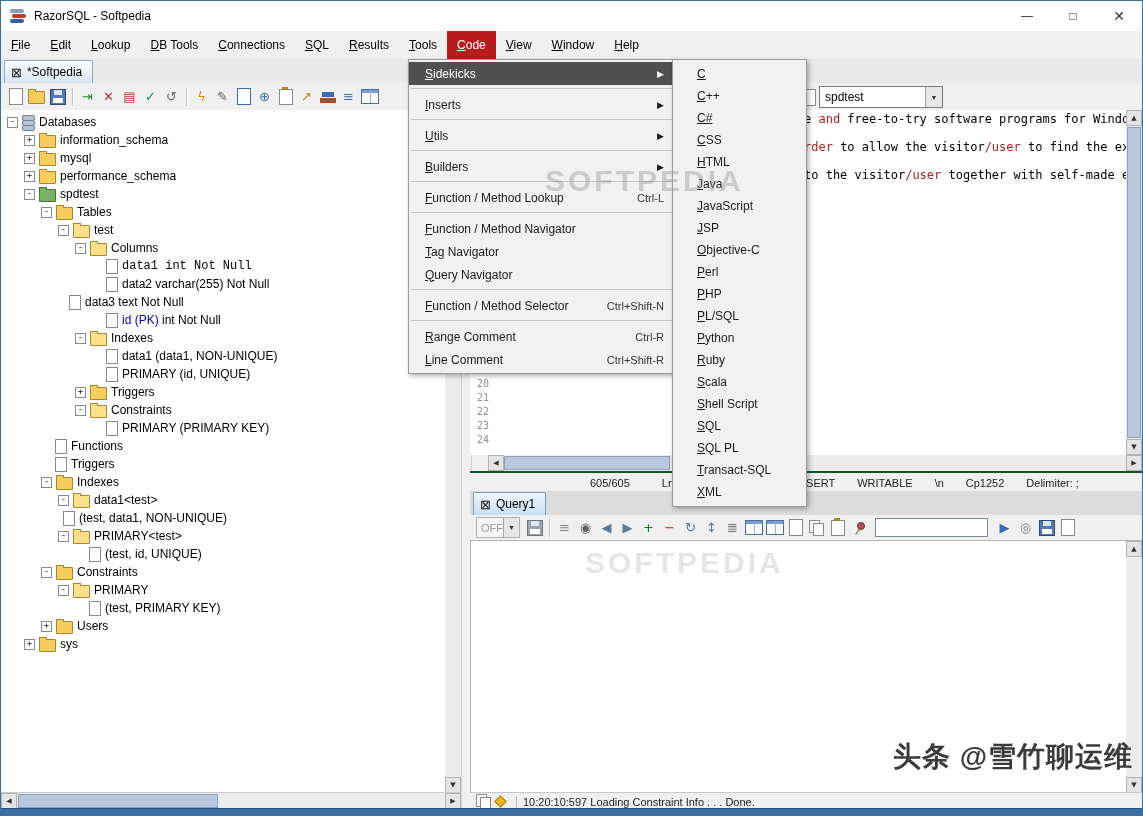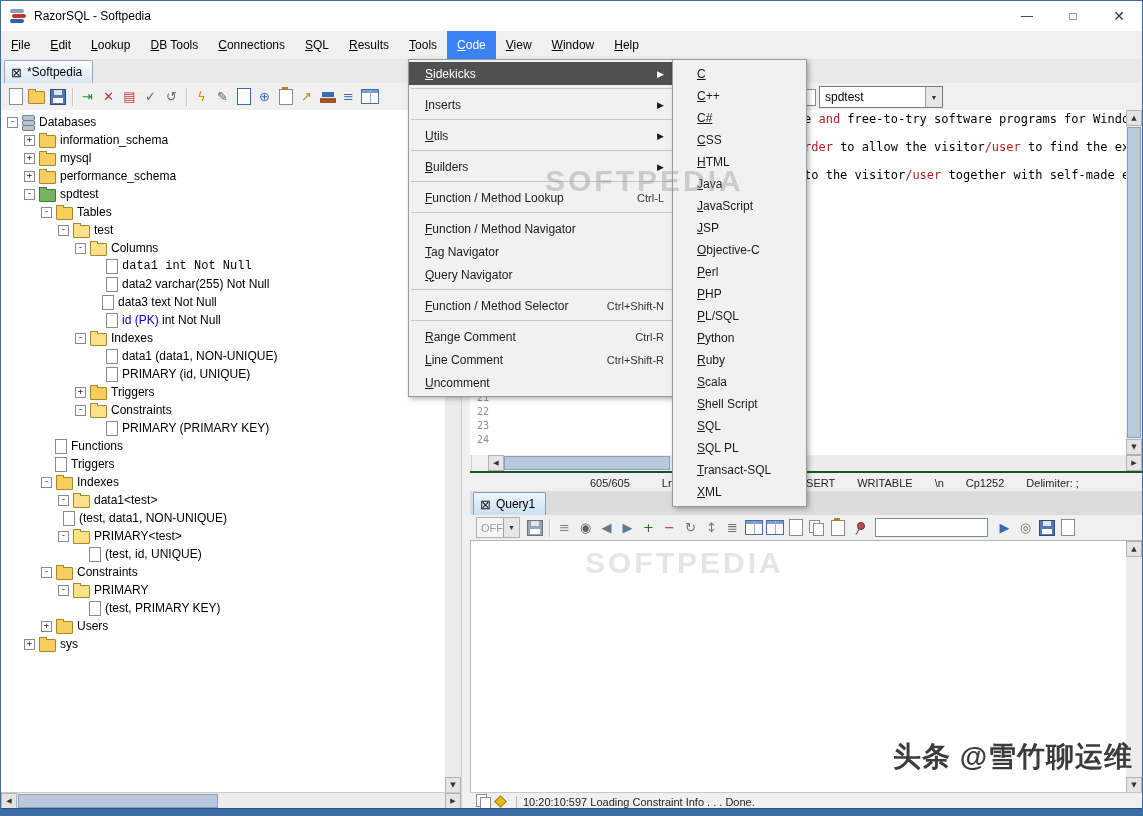--- a/index.html
+++ b/index.html
@@ -17,21 +17,21 @@
   .app-icon i:nth-child(3){top:11px;background:#3a5fa0}
   .title-text{font-size:12px;color:#000;margin-left:7px}
   .win-btns{margin-left:auto;display:flex;height:100%}
   .win-btn{width:46px;display:flex;align-items:center;justify-content:center;font-size:12px;color:#333}
   .win-btn.close{font-size:14px}
 
   .menubar{position:absolute;left:1px;right:1px;top:31px;height:28px;background:#f0f0f0;display:flex;align-items:stretch}
   .menu-item{padding:0 10px;display:flex;align-items:center;font-size:12px;color:#000}
   .menu-item>span{display:inline-block}
   .menu-item>span::first-letter{text-decoration:underline}
-  .menu-item.active{background:#3b82f6;color:#fff}
+  .menu-item.active{background:#b91c1c;color:#fff}
 
   .tabbar{position:absolute;left:1px;right:1px;top:59px;height:24px;background:#e9e9e9;border-bottom:1px solid #bdbdbd;display:flex;align-items:flex-end}
   .doc-tab,.q-tab{margin-left:3px;height:22px;display:flex;align-items:center;gap:5px;padding:0 10px 0 6px;
     background:linear-gradient(#fdfefe,#d7e6f5);border:1px solid #90aac6;border-bottom:none;border-radius:2px 2px 0 0;font-size:12px;color:#000}
   .tab-close{font-size:13px;line-height:1;color:#111}
 
   .toolbar{position:absolute;left:1px;right:1px;top:83px;height:27px;background:#f0f0f0;display:flex;align-items:center;padding-left:4px;border-bottom:1px solid #d9d9d9}
   .tb-icons{display:flex;align-items:center}
   .tb-btn{width:21px;height:22px;display:flex;align-items:center;justify-content:center;flex:none}
   .tb-sep{width:9px;height:20px;position:relative;flex:none}
@@ -342,21 +342,21 @@
         </span>
         <span class="tree-label"><span>data1 int Not Null</span></span>
       </div>
       <div class="tree-row" style="padding-left: 91px;">
         <span class="tw-spacer"></span>
         <span class="tree-ico">
           <span class="shp-page"></span>
         </span>
         <span class="tree-label"><span>data2 varchar(255) Not Null</span></span>
       </div>
-      <div class="tree-row" style="padding-left: 87px;">
+      <div class="tree-row" style="padding-left: 54px;">
         <span class="tw-spacer"></span>
         <span class="tree-ico">
           <span class="shp-page"></span>
         </span>
         <span class="tree-label"><span>data3 text Not Null</span></span>
       </div>
       <div class="tree-row" style="padding-left: 91px;">
         <span class="tw-spacer"></span>
         <span class="tree-ico">
           <span class="shp-page"></span>
@@ -713,23 +713,20 @@
     </div>
     <div class="cm-sep"></div>
     <div class="cm-row">
       <span class="cm-label">Range Comment</span>
       <span class="cm-short">Ctrl-R</span>
     </div>
     <div class="cm-row">
       <span class="cm-label">Line Comment</span>
       <span class="cm-short">Ctrl+Shift-R</span>
     </div>
-    <div class="cm-row">
-      <span class="cm-label">Uncomment</span>
-    </div>
   </div>
 <div class="submenu">
     <div class="sm-row">
       <span class="sm-label">C</span>
     </div>
     <div class="sm-row">
       <span class="sm-label">C++</span>
     </div>
     <div class="sm-row">
       <span class="sm-label">C#</span>

